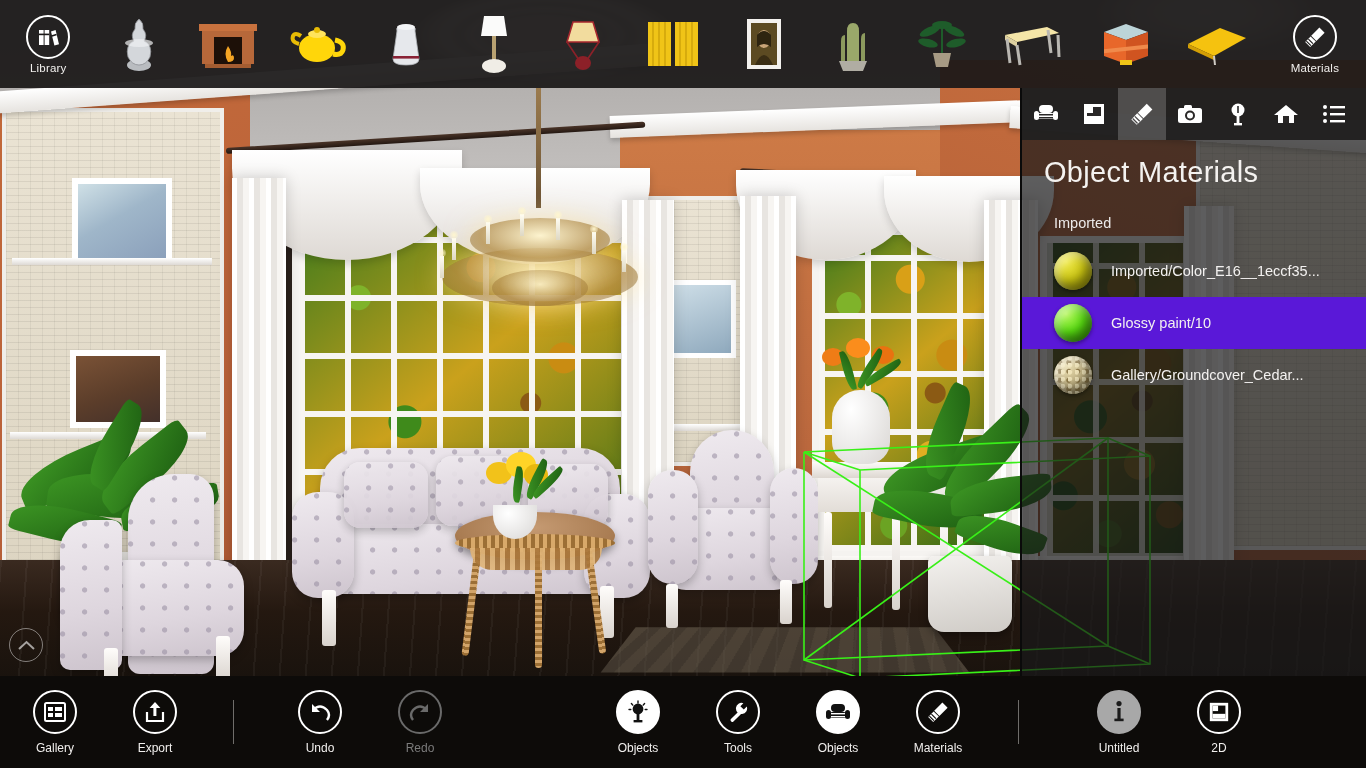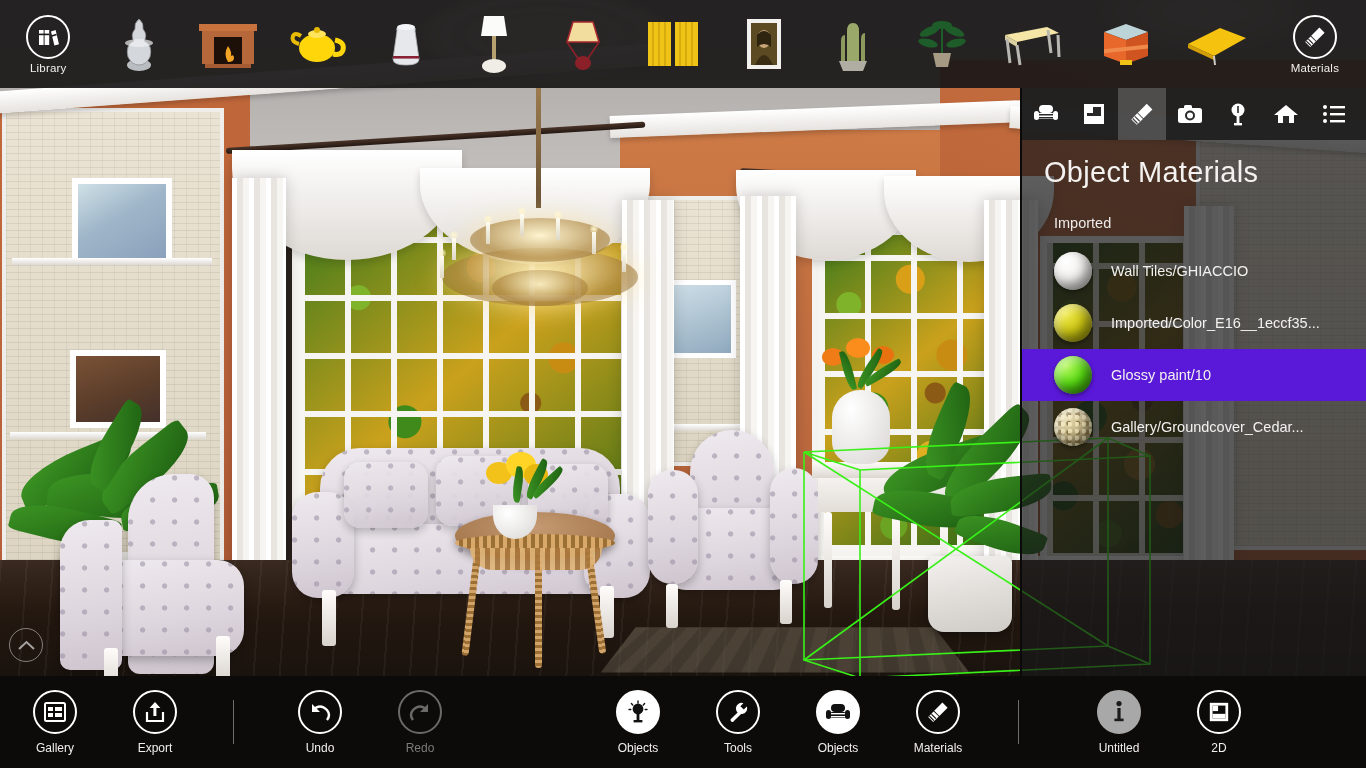--- a/index.html
+++ b/index.html
@@ -615,24 +615,20 @@
           </g>
         </svg>
       </div>
     </div>
 
     <div id="panel-title">Object Materials</div>
     <div id="panel-subtitle">Imported</div>
 
     <div id="mat-list">
       <div class="mat-row">
-        <div class="swatch" style="background:radial-gradient(circle at 32% 26%, #ffffff, #f2f0ee 45%, #bdbab7);"></div>
-        <div class="mat-name">Wall Tiles/GHIACCIO</div>
-      </div>
-      <div class="mat-row">
         <div class="swatch" style="background:radial-gradient(circle at 32% 26%, #efe94a, #cbc513 48%, #8b8606);"></div>
         <div class="mat-name">Imported/Color_E16__1eccf35...</div>
       </div>
       <div class="mat-row selected">
         <div class="swatch" style="background:radial-gradient(circle at 32% 26%, #b6f55e, #59dd12 48%, #2d8a06);"></div>
         <div class="mat-name">Glossy paint/10</div>
       </div>
       <div class="mat-row">
         <div class="swatch" style="background:
                radial-gradient(circle at 24% 30%, #efe3b8 0 2px, rgba(0,0,0,0) 3px) 0 0/7px 7px,

